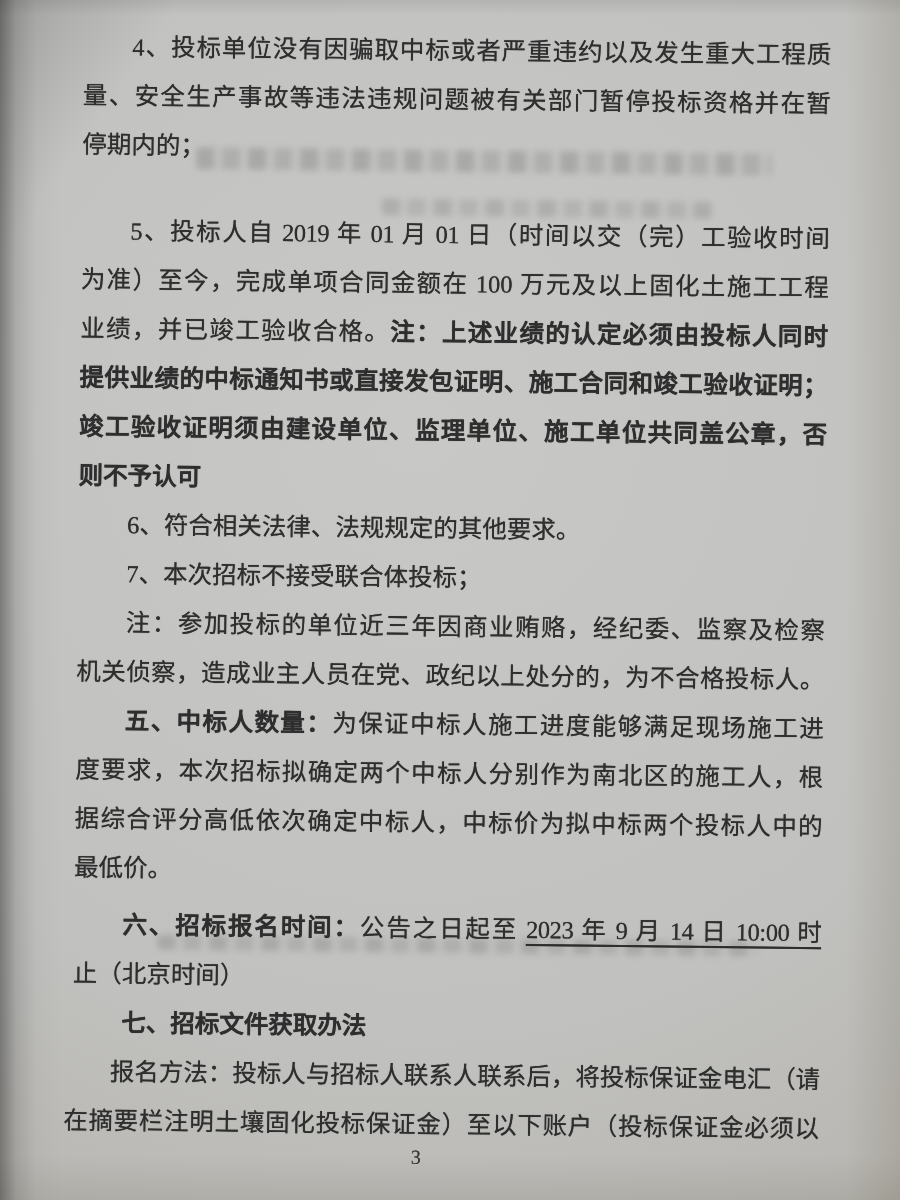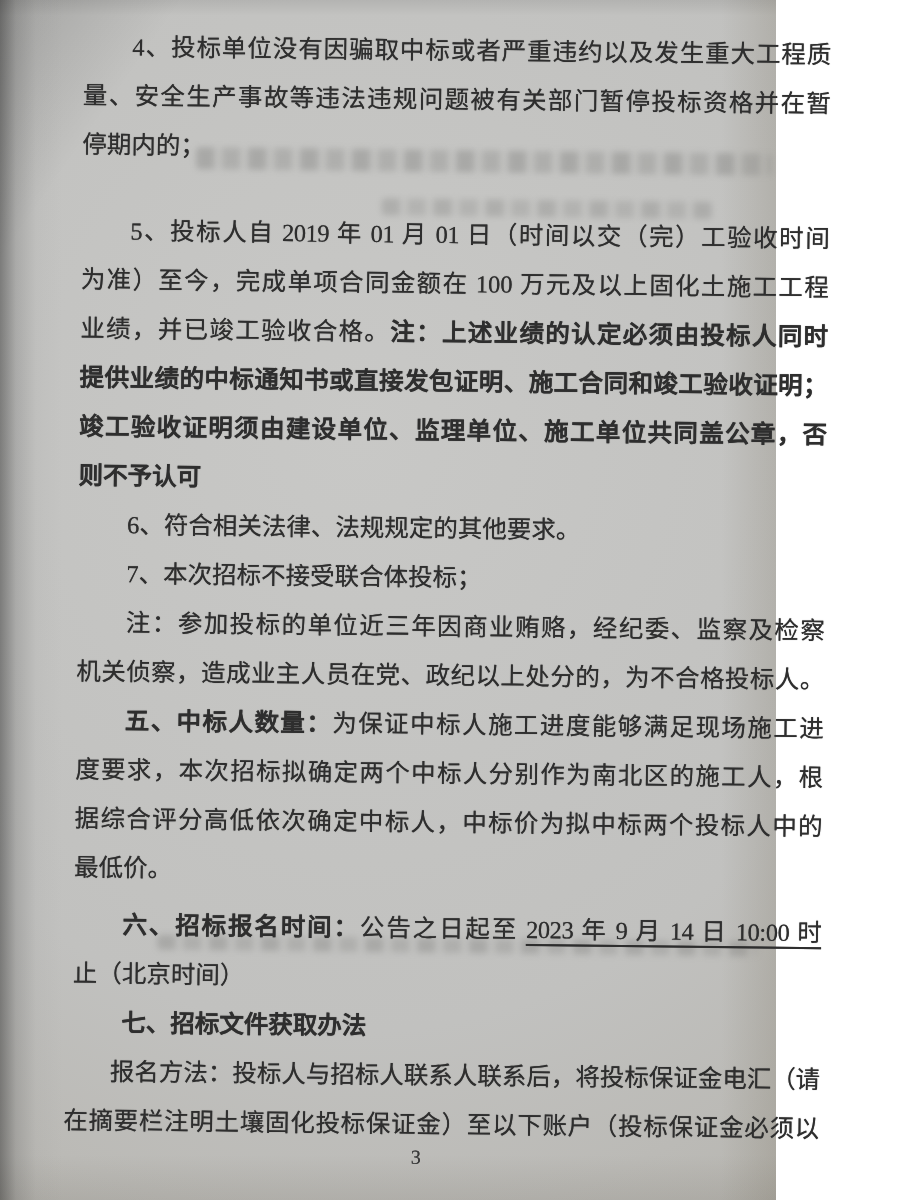--- a/index.html
+++ b/index.html
@@ -1,21 +1,21 @@
 <!DOCTYPE html>
 <html lang="zh-CN"><head>
 <meta charset="utf-8">
 <style>
   html,body{margin:0;padding:0;}
   body{
     width:900px;height:1200px;overflow:hidden;
     font-family:"Liberation Serif","DejaVu Serif",serif;
   }
   .photo{
-    position:relative;width:776px;height:1200px;
+    position:relative;width:900px;height:1200px;
     background:
       linear-gradient(to right, rgba(25,25,25,.42) 0px, rgba(70,70,70,.20) 16px, rgba(120,120,120,.06) 36px, rgba(0,0,0,0) 62px),
       linear-gradient(125deg, rgba(0,0,0,.16) 0px, rgba(0,0,0,0) 150px),
       linear-gradient(to left, rgba(95,85,62,.16) 0px, rgba(0,0,0,0) 55px),
       linear-gradient(to bottom, rgba(0,0,0,.08) 0px, rgba(0,0,0,0) 16px),
       linear-gradient(to top, rgba(70,62,48,.10) 0px, rgba(0,0,0,0) 45px),
       radial-gradient(140% 100% at 46% 36%, #c8c8c6 0%, #c1c1bf 50%, #b5b3ad 82%, #a8a49b 100%);
   }
   .rot{
     position:absolute;inset:0;

